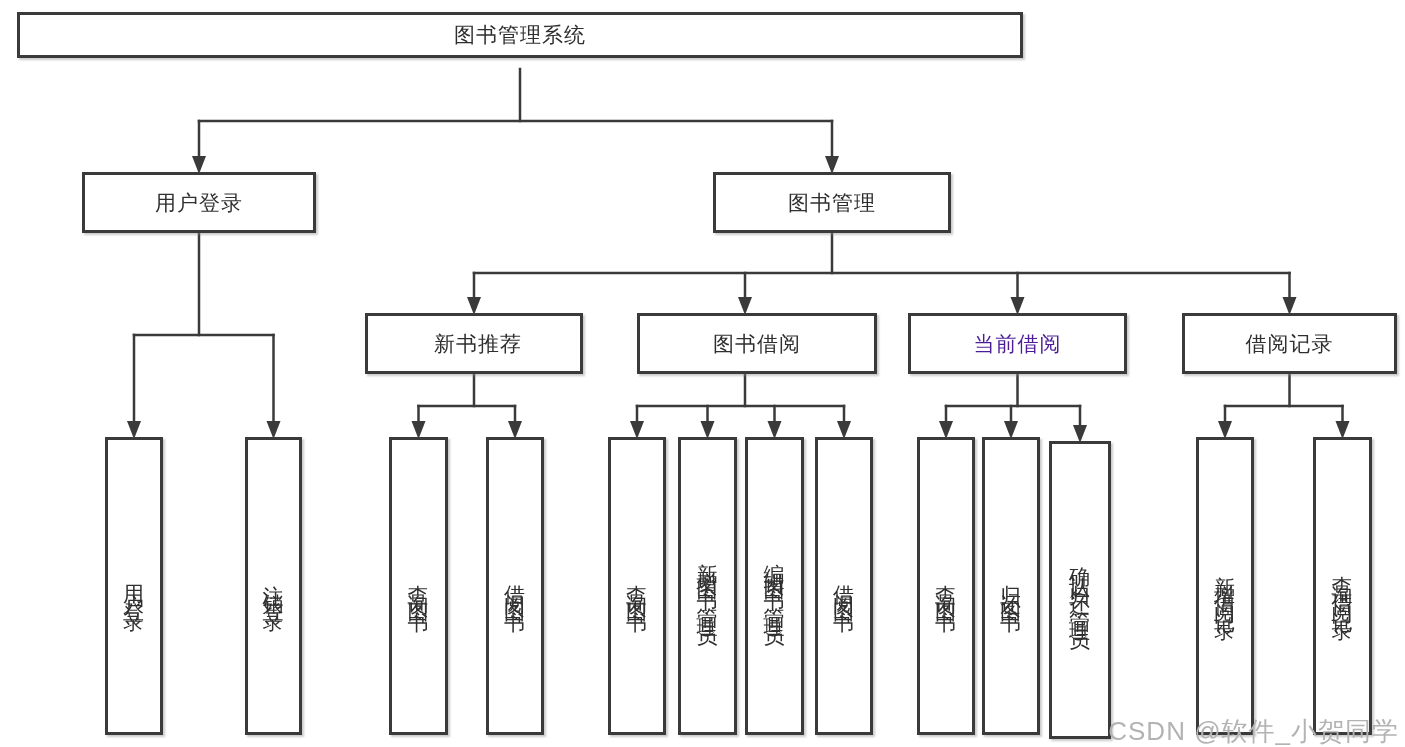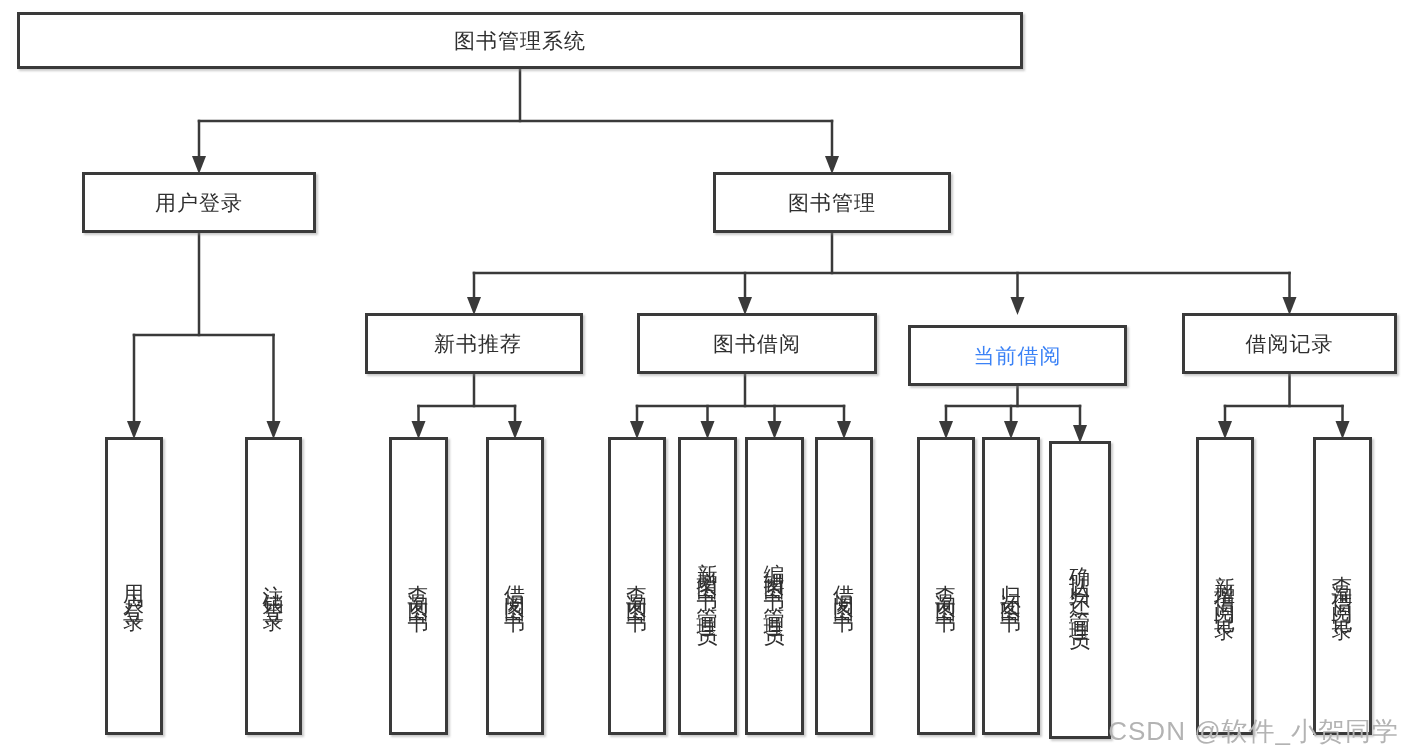--- a/index.html
+++ b/index.html
@@ -78,36 +78,36 @@
       <line x1="1080" y1="406" x2="1080" y2="427" stroke="#3a3a3a" stroke-width="2.5" stroke-linecap="square"></line>
       <polygon points="1073,425 1087,425 1080,443" fill="#3a3a3a"></polygon>
       <line x1="1289.5" y1="374" x2="1289.5" y2="406" stroke="#3a3a3a" stroke-width="2.5" stroke-linecap="square"></line>
       <line x1="1225" y1="406" x2="1342.5" y2="406" stroke="#3a3a3a" stroke-width="2.5" stroke-linecap="square"></line>
       <line x1="1225" y1="406" x2="1225" y2="423" stroke="#3a3a3a" stroke-width="2.5" stroke-linecap="square"></line>
       <polygon points="1218,421 1232,421 1225,439" fill="#3a3a3a"></polygon>
       <line x1="1342.5" y1="406" x2="1342.5" y2="423" stroke="#3a3a3a" stroke-width="2.5" stroke-linecap="square"></line>
       <polygon points="1335.5,421 1349.5,421 1342.5,439" fill="#3a3a3a"></polygon>
     </svg>
 
-  <div class="node" style="left: 17px; top: 12px; width: 1006px; height: 57px; color: rgb(47, 47, 47); border-color: rgb(58, 58, 58);">
+  <div class="node" style="left: 17px; top: 12px; width: 1006px; height: 46px; color: rgb(47, 47, 47); border-color: rgb(58, 58, 58);">
       <span class="label">图书管理系统</span>
     </div>
   <div class="node" style="left: 82px; top: 172px; width: 234px; height: 61px; color: rgb(47, 47, 47); border-color: rgb(58, 58, 58);">
       <span class="label">用户登录</span>
     </div>
   <div class="node" style="left: 713px; top: 172px; width: 238px; height: 61px; color: rgb(47, 47, 47); border-color: rgb(58, 58, 58);">
       <span class="label">图书管理</span>
     </div>
   <div class="node" style="left: 365px; top: 313px; width: 218px; height: 61px; color: rgb(47, 47, 47); border-color: rgb(58, 58, 58); padding-left: 8px;">
       <span class="label">新书推荐</span>
     </div>
   <div class="node" style="left: 637px; top: 313px; width: 240px; height: 61px; color: rgb(47, 47, 47); border-color: rgb(58, 58, 58);">
       <span class="label">图书借阅</span>
     </div>
-  <div class="node" style="left: 908px; top: 313px; width: 219px; height: 61px; color: #3b82f6; border-color: rgb(58, 58, 58); margin-top: 12px;">
+  <div class="node" style="left: 908px; top: 313px; width: 219px; height: 61px; color: #4c1d95; border-color: rgb(58, 58, 58);">
       <span class="label">当前借阅</span>
     </div>
   <div class="node" style="left: 1182px; top: 313px; width: 215px; height: 61px; color: rgb(47, 47, 47); border-color: rgb(58, 58, 58);">
       <span class="label">借阅记录</span>
     </div>
   <div class="node vertical" style="left: 105px; top: 437px; width: 58px; height: 298px; color: rgb(47, 47, 47); border-color: rgb(58, 58, 58);">
       <span class="label">用户登录</span>
     </div>
   <div class="node vertical" style="left: 245px; top: 437px; width: 57px; height: 298px; color: rgb(47, 47, 47); border-color: rgb(58, 58, 58);">
       <span class="label">注销登录</span>

